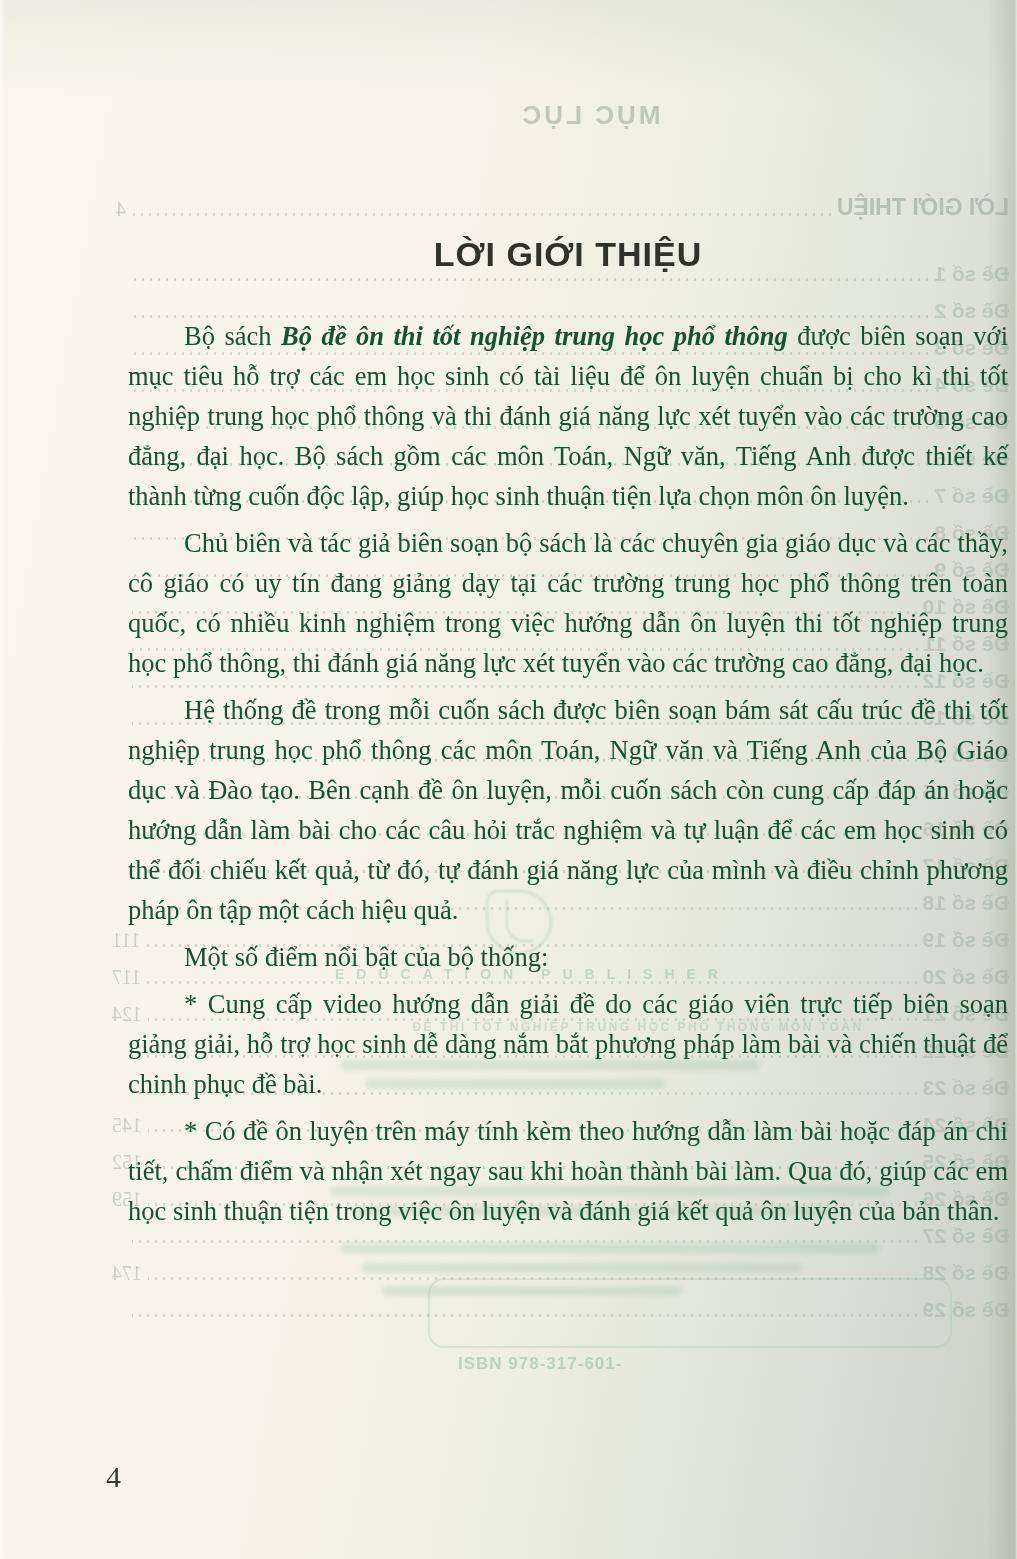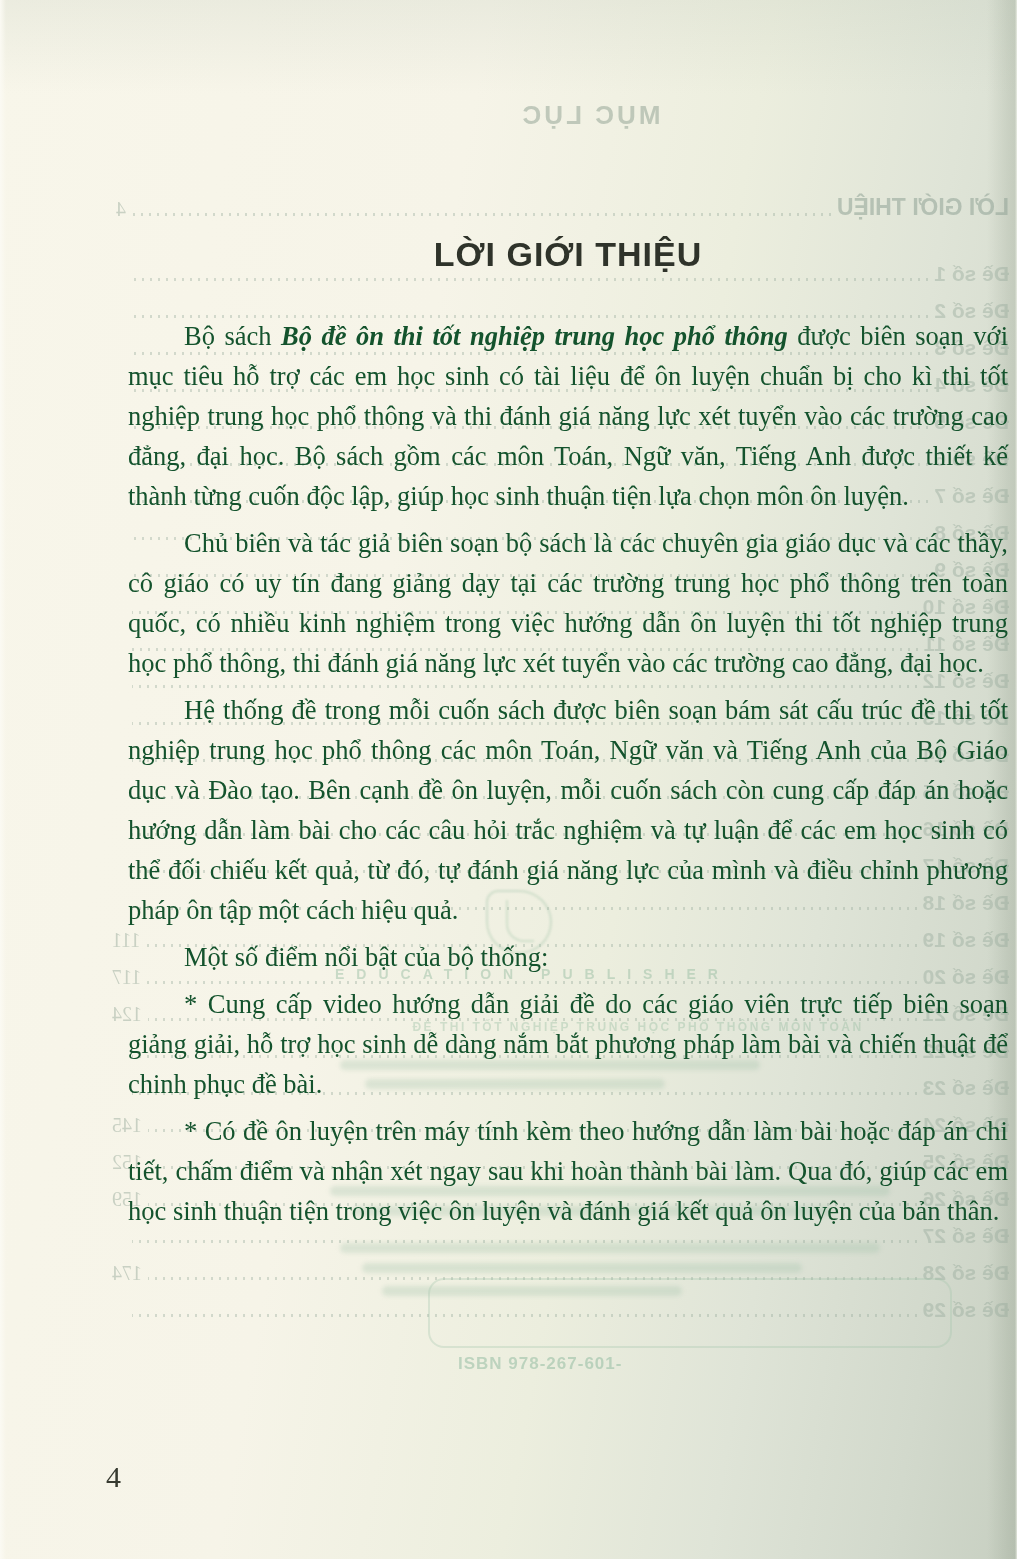--- a/index.html
+++ b/index.html
@@ -224,21 +224,21 @@
   <div class="wm-pub">EDUCATION PUBLISHER</div>
   <div class="wm-series">ĐỀ THI TỐT NGHIỆP TRUNG HỌC PHỔ THÔNG MÔN TOÁN</div>
   <div class="smudge" style="top:1060px;left:340px;width:420px;"></div>
   <div class="smudge" style="top:1079px;left:365px;width:300px;"></div>
   <div class="smudge" style="top:1186px;left:330px;width:560px;"></div>
   <div class="smudge" style="top:1206px;left:352px;width:480px;"></div>
   <div class="smudge" style="top:1243px;left:340px;width:540px;"></div>
   <div class="smudge" style="top:1263px;left:362px;width:440px;"></div>
   <div class="smudge" style="top:1286px;left:382px;width:300px;"></div>
   <div class="wm-box"></div>
-  <div class="wm-isbn">ISBN 978-267-601-</div>
+  <div class="wm-isbn">ISBN 978-317-601-</div>
 </div>
 
 <div class="content">
   <h1 class="page-title">LỜI GIỚI THIỆU</h1>
   <div class="body-text">
       <p><span>Bộ sách </span><span class="bi">Bộ đề ôn thi tốt nghiệp trung học phổ thông</span><span> được biên soạn với mục tiêu hỗ trợ các em học sinh có tài liệu để ôn luyện chuẩn bị cho kì thi tốt nghiệp trung học phổ thông và thi đánh giá năng lực xét tuyển vào các trường cao đẳng, đại học. Bộ sách gồm các môn Toán, Ngữ văn, Tiếng Anh được thiết kế thành từng cuốn độc lập, giúp học sinh thuận tiện lựa chọn môn ôn luyện.</span></p>
       <p><span>Chủ biên và tác giả biên soạn bộ sách là các chuyên gia giáo dục và các thầy, cô giáo có uy tín đang giảng dạy tại các trường trung học phổ thông trên toàn quốc, có nhiều kinh nghiệm trong việc hướng dẫn ôn luyện thi tốt nghiệp trung học phổ thông, thi đánh giá năng lực xét tuyển vào các trường cao đẳng, đại học.</span></p>
       <p><span>Hệ thống đề trong mỗi cuốn sách được biên soạn bám sát cấu trúc đề thi tốt nghiệp trung học phổ thông các môn Toán, Ngữ văn và Tiếng Anh của Bộ Giáo dục và Đào tạo. Bên cạnh đề ôn luyện, mỗi cuốn sách còn cung cấp đáp án hoặc hướng dẫn làm bài cho các câu hỏi trắc nghiệm và tự luận để các em học sinh có thể đối chiếu kết quả, từ đó, tự đánh giá năng lực của mình và điều chỉnh phương pháp ôn tập một cách hiệu quả.</span></p>
       <p><span>Một số điểm nổi bật của bộ thống:</span></p>
       <p><span>* Cung cấp video hướng dẫn giải đề do các giáo viên trực tiếp biên soạn giảng giải, hỗ trợ học sinh dễ dàng nắm bắt phương pháp làm bài và chiến thuật để chinh phục đề bài.</span></p>

